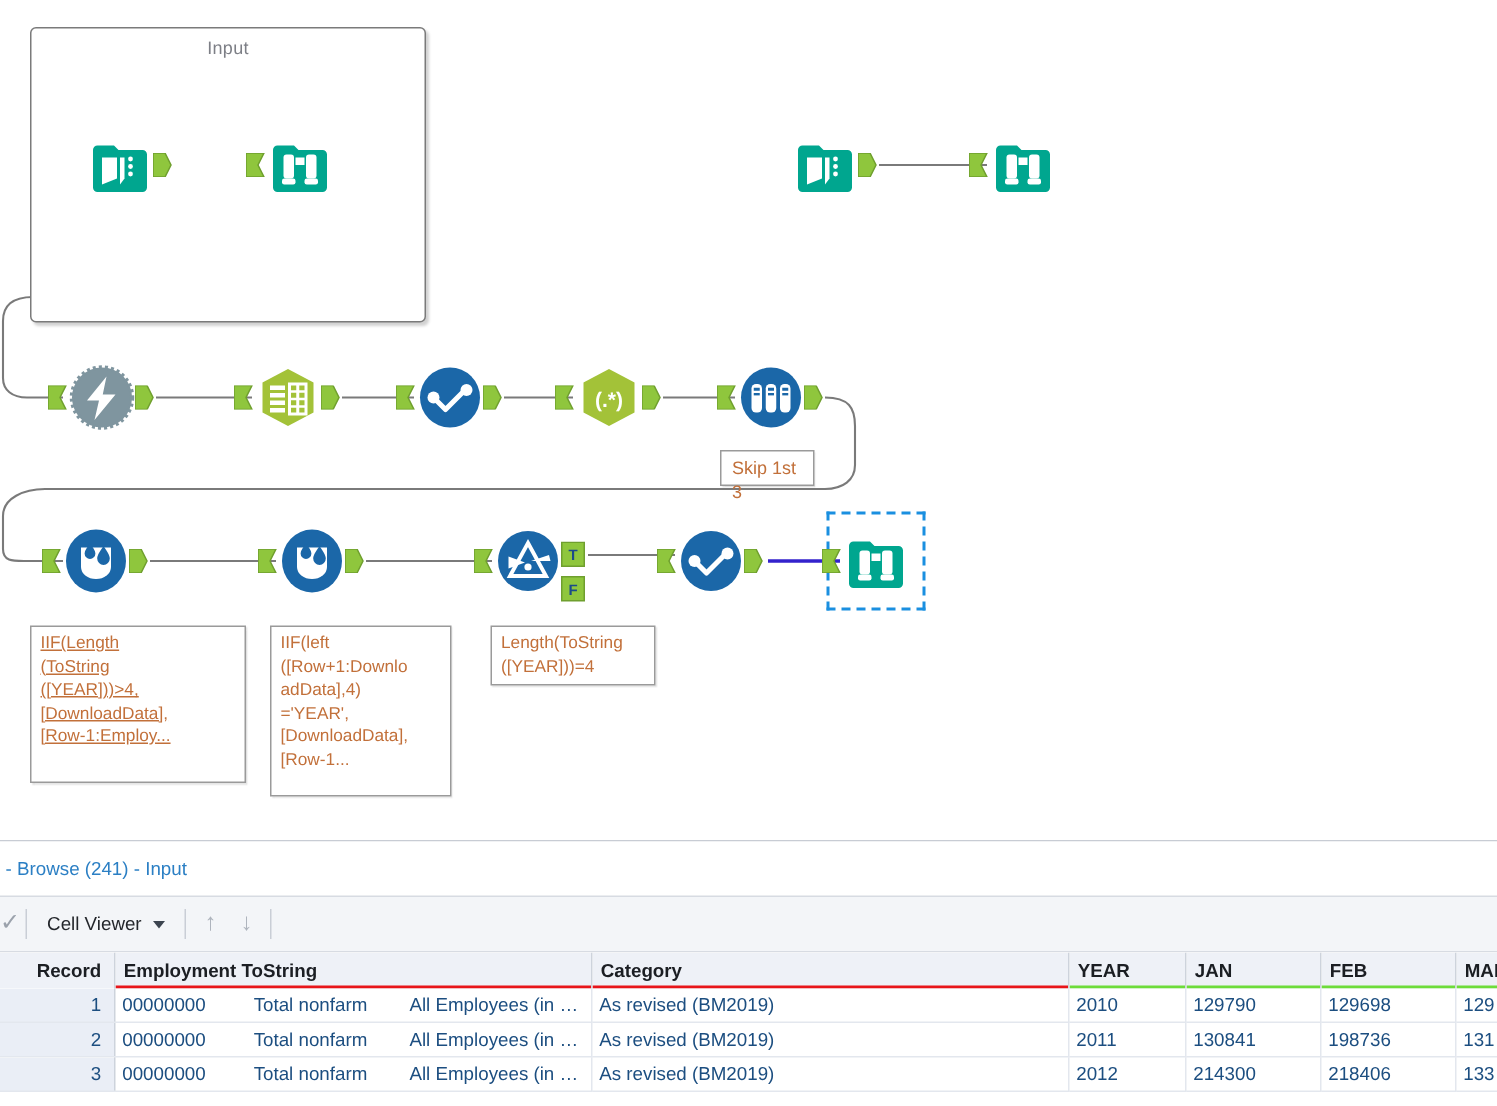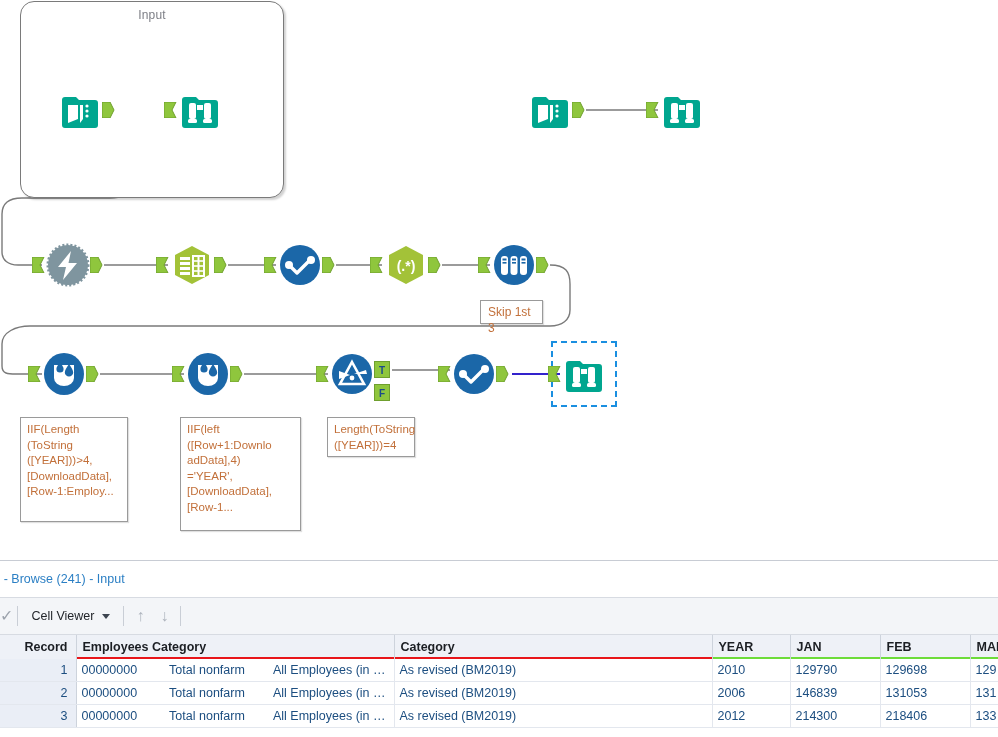--- a/index.html
+++ b/index.html
@@ -261,21 +261,21 @@
                L30,326 C16,326 2,332 2,344 L2,366 C2,374 8,374 16,374 L42,374" fill="none" stroke="#7a7a7a" stroke-width="1.4"></path>
 
       <line x1="100" y1="374" x2="184" y2="374" stroke="#7a7a7a" stroke-width="1.4"></line>
       <line x1="244" y1="374" x2="328" y2="374" stroke="#7a7a7a" stroke-width="1.4"></line>
 
       <line x1="392" y1="370" x2="450" y2="370" stroke="#7a7a7a" stroke-width="1.4"></line>
 
       <line x1="512" y1="374" x2="560" y2="374" stroke="#3322cc" stroke-width="2.2"></line>
     </svg>
 
-    <div class="container-box" style="left:20px; top:1px; width:262px; height:195px;border-radius:14px;">
+    <div class="container-box" style="left:20px; top:18px; width:262px; height:195px;">
       <div class="container-title">Input</div>
     </div>
 
 
     <div class="tool" style="left:58px; top:88px;">
       <svg class="glyph" viewBox="0 0 44 44">
         <path d="M4,12 a3,3 0 0 1 3,-3 h11 l3,3 h16 a3,3 0 0 1 3,3 v22 a3,3 0 0 1 -3,3 h-30 a3,3 0 0 1 -3,-3 Z" fill="#00a68f"></path>
         <path d="M10,17 h10 v14 l-10,4 Z" fill="#ffffff"></path>
         <path d="M22,17 h3 v14 l-3,4 Z" fill="#ffffff"></path>
         <circle cx="29" cy="18" r="1.6" fill="#ffffff"></circle>
@@ -540,34 +540,34 @@
       </svg>
       <div class="nub in">
         <svg width="14" height="16" viewBox="0 0 14 16">
             <path d="M0,0 L12,0 L8,8 L12,16 L0,16 Z" fill="#8fc63d" stroke="#6f9f2e" stroke-width="1"></path>
           </svg>
       </div>
     </div>
 
     <div class="anno label-only" style="left:480px; top:300px; width:63px; height:24px;">Skip 1st 3</div>
 
-    <div class="anno" style="left:20px; top:417px; width:108px; height:105px;">IIF(Length
+    <div class="anno" style="left:20px; top:417px; width:144px; height:105px;text-decoration:underline;">IIF(Length
 (ToString
 ([YEAR]))&gt;4,
 [DownloadData],
 [Row-1:Employ...</div>
 
     <div class="anno" style="left:180px; top:417px; width:121px; height:114px;">IIF(left
 ([Row+1:Downlo
 adData],4)
 ='YEAR',
 [DownloadData],
 [Row-1...</div>
 
-    <div class="anno" style="left:327px; top:417px; width:88px; height:40px;">Length(ToString
+    <div class="anno" style="left:327px; top:417px; width:110px; height:40px;">Length(ToString
 ([YEAR]))=4</div>
 
   </div>
 
   <div id="results">
 
     <div id="results-titlebar">
       <span class="breadcrumb">s - Browse (241) - Input</span>
     </div>
 
@@ -594,21 +594,21 @@
             <col style="width:90px">
             <col style="width:90px">
             <col style="width:90px">
         </colgroup>
         <thead>
           <tr>
             <th class="rec">
               <span>Record</span>
             </th>
             <th>
-              <span>Employees Category</span>
+              <span>Employment ToString</span>
               <span class="underline" style="background:#e8151a"></span>
             </th>
             <th>
               <span>Category</span>
               <span class="underline" style="background:#e8151a"></span>
             </th>
             <th>
               <span>YEAR</span>
               <span class="underline" style="background:#6ddc3a"></span>
             </th>
@@ -645,23 +645,23 @@
           <tr>
             <td class="rec">2</td>
             <td class="multi">
               <div class="cellcols">
                 <span style="width:86px">00000000</span>
                 <span style="width:104px">Total nonfarm</span>
                 <span style="width:128px">All Employees (in tho...</span>
               </div>
             </td>
             <td>As revised (BM2019)</td>
-            <td>2006</td>
-            <td>146839</td>
-            <td>131053</td>
+            <td>2011</td>
+            <td>130841</td>
+            <td>198736</td>
             <td>131</td>
           </tr>
           <tr>
             <td class="rec">3</td>
             <td class="multi">
               <div class="cellcols">
                 <span style="width:86px">00000000</span>
                 <span style="width:104px">Total nonfarm</span>
                 <span style="width:128px">All Employees (in tho...</span>
               </div>

